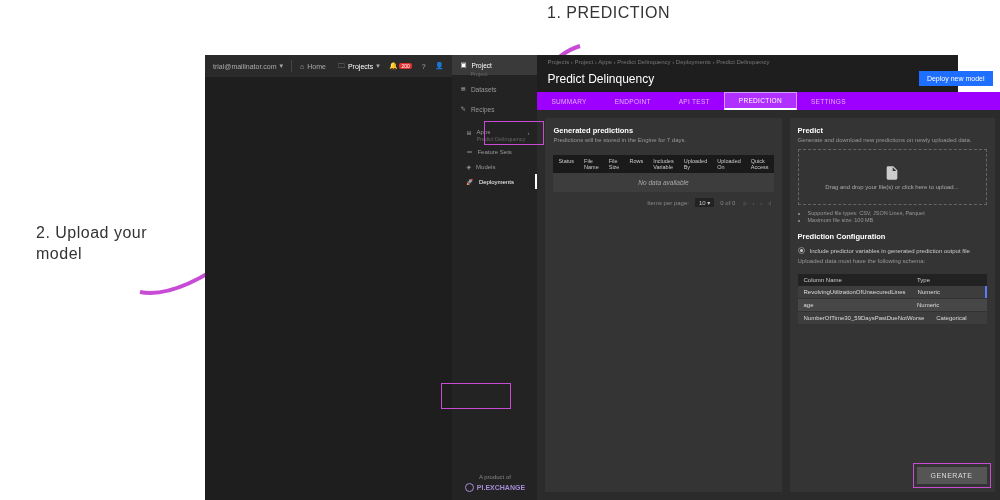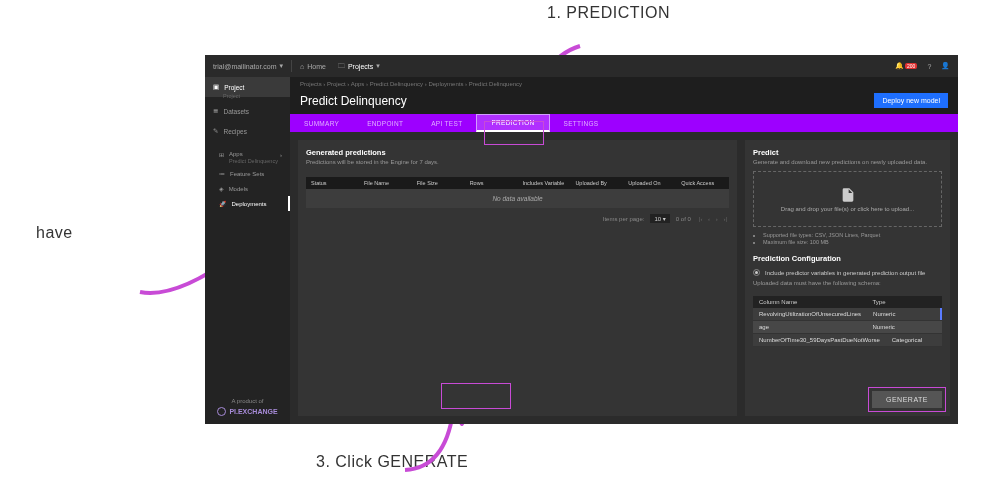--- a/index.html
+++ b/index.html
@@ -1,17 +1,17 @@
 <!DOCTYPE html>
 <html><head>
 <meta charset="utf-8">
 <style>
   *{box-sizing:border-box;margin:0;padding:0;font-family:-apple-system,BlinkMacSystemFont,'Segoe UI',Arial,sans-serif}
   body{background:#fff;width:1000px;height:500px;position:relative;overflow:hidden}
-  .stage{position:absolute;left:205px;top:55px;width:753px;height:369px;background:#1e1e1e;color:#ccc;font-size:7px;display:flex;flex-direction:column}
+  .stage{position:absolute;left:205px;top:55px;width:753px;height:445px;background:#1e1e1e;color:#ccc;font-size:7px;display:flex;flex-direction:row}
   .topbar{height:22px;background:#2a2a2a;display:flex;align-items:center;padding:0 8px;color:#aaa}
   .topbar .sep{width:1px;height:12px;background:#444;margin:0 8px}
   .topbar .spacer{flex:1}
   .topbar .ic{margin-left:10px;display:flex;align-items:center}
   .body{flex:1;display:flex;min-height:0}
   .side{width:85px;background:#232323;display:flex;flex-direction:column;font-size:6.5px}
   .side .item{padding:6px 8px;color:#999;display:flex;align-items:center;gap:5px}
   .side .item.active{background:#3a3a3a;color:#fff}
   .side .sub{font-size:5.5px;color:#666;padding-left:18px;margin-top:-4px;margin-bottom:2px}
   .side .sec{margin-top:6px}
@@ -62,21 +62,22 @@
 
   .arrow{position:absolute;pointer-events:none}
 </style>
 </head>
 <body>
 
 <div class="callout c1">
   <div>1. PREDICTION</div>
 </div>
 <div class="callout c2">
-  <div>have</div>
+  <div>2. Upload your</div>
+  <div>model</div>
 </div>
 <div class="callout c3">3. Click GENERATE</div>
 
 <svg class="arrow" style="left:500px;top:38px;width:110px;height:110px" viewBox="0 0 110 110">
   <path d="M80 8 Q40 20 22 88" stroke="#c84bd6" stroke-width="4" fill="none"></path>
   <path d="M22 88 L14 74 M22 88 L33 77" stroke="#c84bd6" stroke-width="4" fill="none" stroke-linecap="round"></path>
 </svg>
 <svg class="arrow" style="left:130px;top:192px;width:200px;height:120px" viewBox="0 0 200 120">
   <path d="M10 100 Q60 110 160 18" stroke="#c84bd6" stroke-width="4" fill="none"></path>
   <path d="M160 18 L144 20 M160 18 L154 34" stroke="#c84bd6" stroke-width="4" fill="none" stroke-linecap="round"></path>

